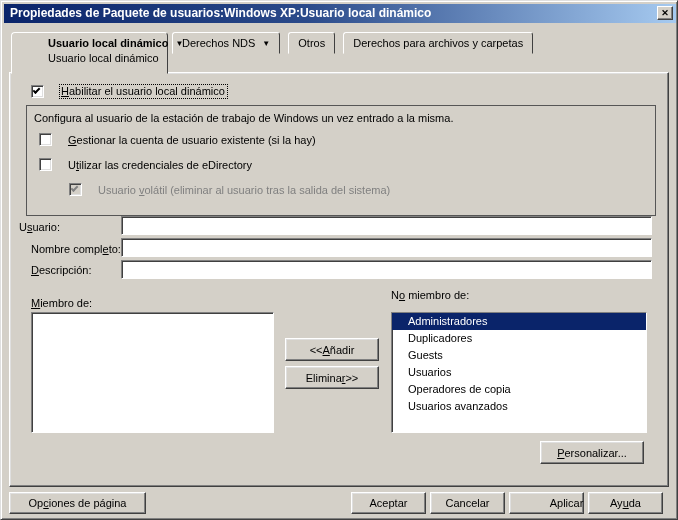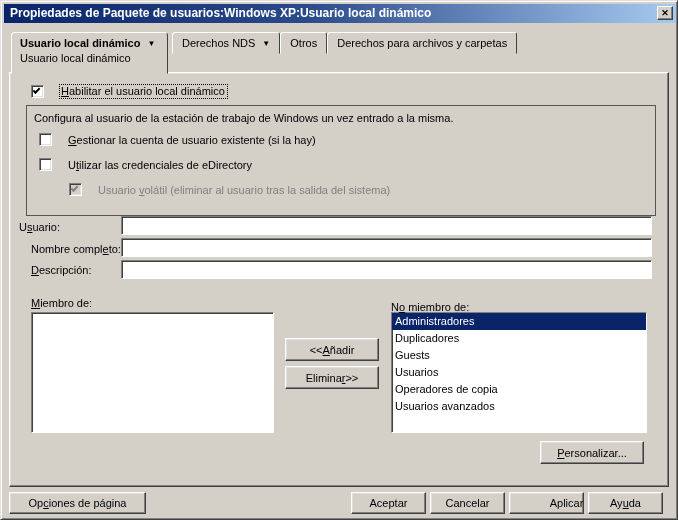--- a/index.html
+++ b/index.html
@@ -22,25 +22,26 @@
     background:#D4D0C8;border:1px solid;border-color:#FFFFFF #404040 #404040 #FFFFFF;
     box-shadow:inset -1px -1px 0 #808080;
     display:flex;align-items:center;justify-content:center;
     font-size:9px;font-weight:bold;color:#000;padding:0;
   }
   
   .tab-active{
     position:absolute;left:10px;top:31px;width:157px;height:42px;z-index:3;
     background:#D4D0C8;border:1px solid;border-color:#FFFFFF #404040 transparent #FFFFFF;
     border-radius:4px 4px 0 0;
+    padding-left:28px;
   }
   .tab-active .l1{font-weight:bold;padding:4px 8px 1px;white-space:nowrap;}
   .tab-active .l2{padding:2px 8px;white-space:nowrap;}
   .dd{font-size:8px;margin-left:7px;vertical-align:1px;}
-  .tabrow{position:absolute;left:171px;top:31px;height:22px;display:flex;gap:0;z-index:2;}
+  .tabrow{position:absolute;left:171px;top:31px;height:22px;display:flex;gap:8px;z-index:2;}
   .tab{
     height:22px;line-height:20px;padding:0 9px;background:#D4D0C8;white-space:nowrap;
     border:1px solid;border-color:#FFFFFF #404040 transparent #FFFFFF;border-radius:3px 3px 0 0;
   }
   
   .page-panel{
     position:absolute;left:8px;top:71px;width:660px;height:415px;z-index:1;
     border:1px solid;border-color:#FFFFFF #404040 #404040 #FFFFFF;
     box-shadow:inset -1px -1px 0 #808080, inset 1px 1px 0 #DFDFDF;
   }
@@ -61,21 +62,21 @@
   .tfield{
     position:absolute;height:19px;background:#fff;padding:1px 3px;font:11px "Liberation Sans",sans-serif;
     border:1px solid;border-color:#808080 #FFFFFF #FFFFFF #808080;
     box-shadow:inset 1px 1px 0 #404040;outline:none;
   }
   .listbox{
     position:absolute;background:#fff;overflow:hidden;
     border:1px solid;border-color:#808080 #FFFFFF #FFFFFF #808080;
     box-shadow:inset 1px 1px 0 #404040;
   }
-  .list-item{height:17px;line-height:17px;padding-left:3px;white-space:nowrap;}
+  .list-item{height:17px;line-height:17px;padding-left:16px;white-space:nowrap;}
   .list-item.selected{background:#0A246A;color:#FFFFFF;}
   .btn{
     position:absolute;background:#D4D0C8;
     border:1px solid;border-color:#FFFFFF #404040 #404040 #FFFFFF;
     box-shadow:inset -1px -1px 0 #808080, inset 1px 1px 0 #DFDFDF;
     font:11px "Liberation Sans",sans-serif;display:flex;align-items:center;justify-content:center;
     white-space:nowrap;padding:0;
   }
   u{text-decoration:underline;}
 </style>
@@ -147,21 +148,21 @@
       <span>&lt;&lt; </span>
       <u>A</u>
       <span>ñadir</span>
     </button>
   <button class="btn" style="left:284px;top:365px;width:94px;height:23px;">
       <span>Elimina</span>
       <u>r</u>
       <span> &gt;&gt;</span>
     </button>
 
-  <div class="abs" style="left:390px;top:300px;"><span>N</span><u>o</u><span> miembro de:</span></div>
+  <div class="abs" style="left:390px;top:288px;"><span>N</span><u>o</u><span> miembro de:</span></div>
   <div class="listbox" style="left:390px;top:311px;width:256px;height:121px;">
     <div class="list-item selected">Administradores</div>
     <div class="list-item">Duplicadores</div>
     <div class="list-item">Guests</div>
     <div class="list-item">Usuarios</div>
     <div class="list-item">Operadores de copia</div>
     <div class="list-item">Usuarios avanzados</div>
   </div>
 
   <button class="btn" style="left:539px;top:440px;width:104px;height:23px;">

